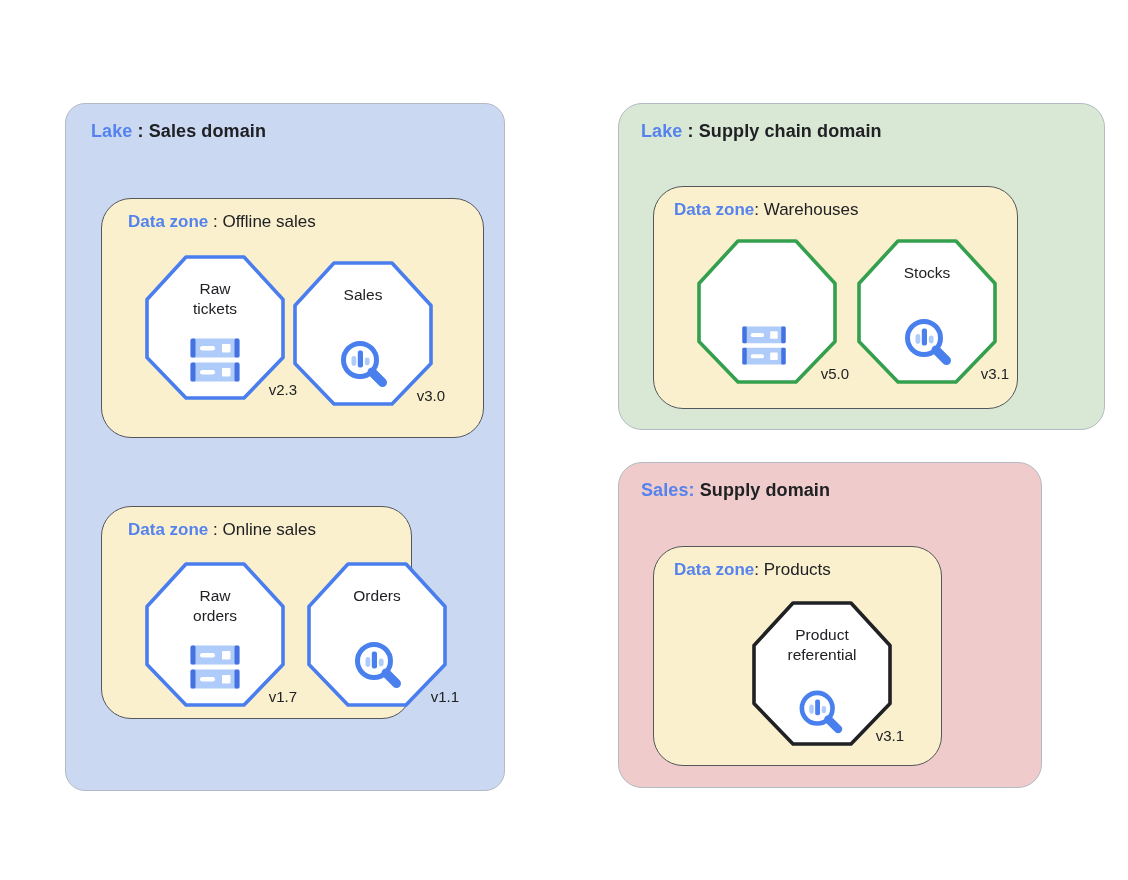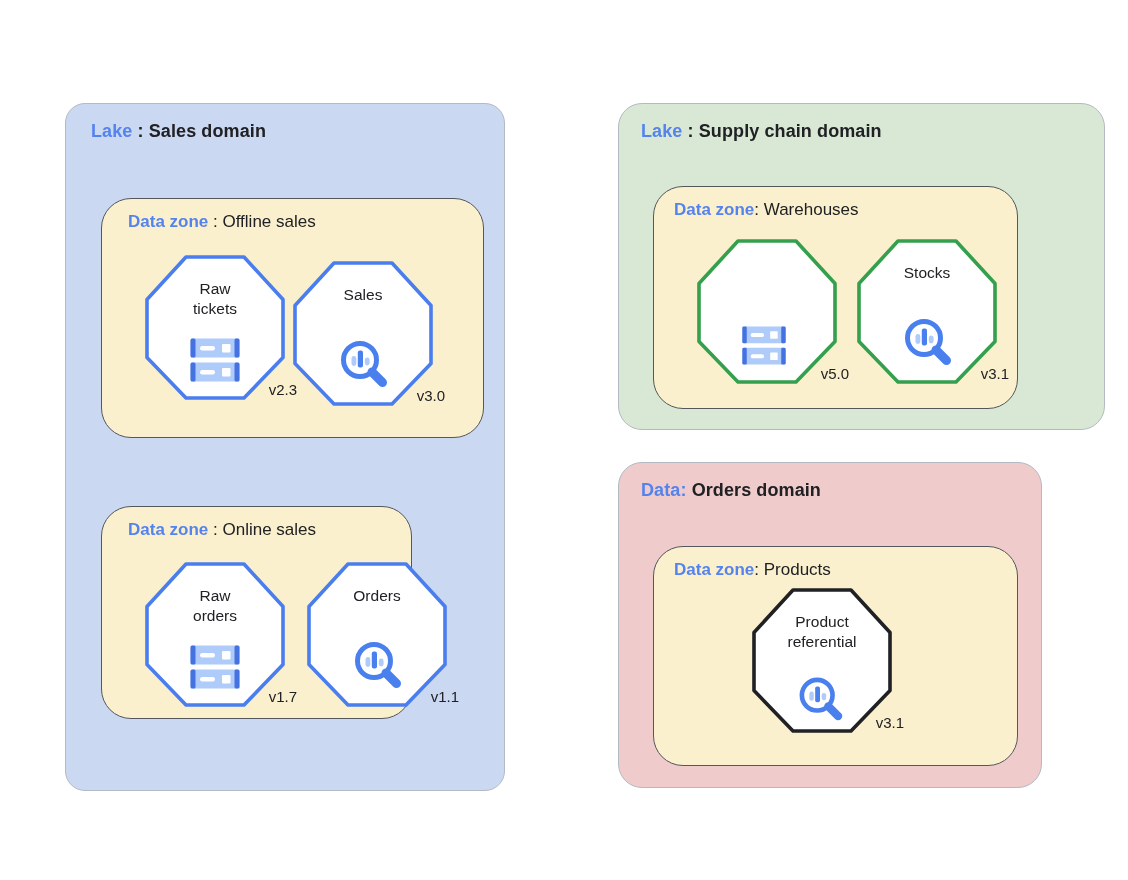--- a/index.html
+++ b/index.html
@@ -15,21 +15,21 @@
   .canvas{position:relative;width:1128px;height:880px;background:#ffffff;overflow:hidden;}
   .lake{position:absolute;border-radius:24px;border:1px solid var(--lake_border);}
   .lake-sales{left:65px;top:103px;width:440px;height:688px;background:var(--lake_blue_bg);border-radius:20px;}
   .lake-supply{left:618px;top:103px;width:487px;height:327px;background:var(--lake_green_bg);}
   .lake-product{left:618px;top:462px;width:424px;height:326px;background:var(--lake_pink_bg);}
   .lake-title{position:absolute;left:25px;top:17px;font-size:18px;font-weight:700;letter-spacing:.1px;}
   .zone{position:absolute;background:var(--zone_yellow_bg);border:1.6px solid var(--zone_border);border-radius:30px;}
   .zone-offline{left:35px;top:94px;width:383px;height:240px;}
   .zone-online{left:35px;top:402px;width:311px;height:213px;}
   .zone-warehouses{left:34px;top:82px;width:365px;height:223px;}
-  .zone-products{left:34px;top:83px;width:365px;height:220px;}
+  .zone-products{left:34px;top:83px;width:289px;height:220px;}
   .zone-title{position:absolute;top:13px;font-size:17px;font-weight:400;}
   .zone-title.zl{left:26px;} .zone-title.zr{left:20px;}
   .t-blue{color:var(--label_blue);font-weight:700;white-space:pre;}
   .t-sep{color:var(--text_dark);white-space:pre;}
   .lake-title .t-sep,.lake-title .t-rest{color:var(--text_dark);font-weight:700;white-space:pre;}
   .zone-title .t-sep{font-weight:500;}
   .zone-title .t-rest{color:var(--text_dark);font-weight:400;white-space:pre;}
   .entity{position:absolute;width:140px;height:145px;}
   .oct-shape{position:absolute;left:0;top:0;width:140px;height:145px;}
   .oct-shape polygon{fill:#ffffff;stroke-width:3.6;stroke-linejoin:round;}
@@ -191,29 +191,29 @@
             <rect x="29.8" y="22.5" width="4.8" height="8" rx="2.4" fill="var(--icon_light_blue)"></rect>
           </svg>
         </div>
         <div class="entity-version">v3.1</div>
       </div>
     </div>
   </div>
 
   <div class="lake lake-product">
     <div class="lake-title" style="left:22px;">
-      <span class="t-blue">Data:</span><span class="t-sep"> </span><span class="t-rest">Orders domain</span>
+      <span class="t-blue">Sales:</span><span class="t-sep"> </span><span class="t-rest">Supply domain</span>
     </div>
 
     <div class="zone zone-products">
       <div class="zone-title zr">
         <span class="t-blue">Data zone</span><span class="t-sep">: </span><span class="t-rest">Products</span>
       </div>
 
-      <div class="entity" style="left:98px;top:41px;border-radius:24px;">
+      <div class="entity" style="left:98px;top:54px;border-radius:24px;">
         <svg class="oct-shape oct-black" viewBox="0 0 140 145">
             <polygon points="41,2 99,2 138,44.5 138,102.5 99,143 41,143 2,102.5 2,44.5"></polygon>
           </svg>
         <div class="entity-name">Product
 referential</div>
         <div class="entity-icon icon-search" style="top:84px;">
           <svg viewBox="0 0 56 56" width="52" height="52">
             <circle cx="25" cy="25" r="16.5" fill="none" stroke="var(--icon_blue)" stroke-width="5"></circle>
             <path d="M37 37 L47.5 47.5" stroke="var(--icon_blue)" stroke-width="9" stroke-linecap="round"></path>
             <rect x="16.5" y="21" width="4.8" height="10" rx="2.4" fill="var(--icon_light_blue)"></rect>

